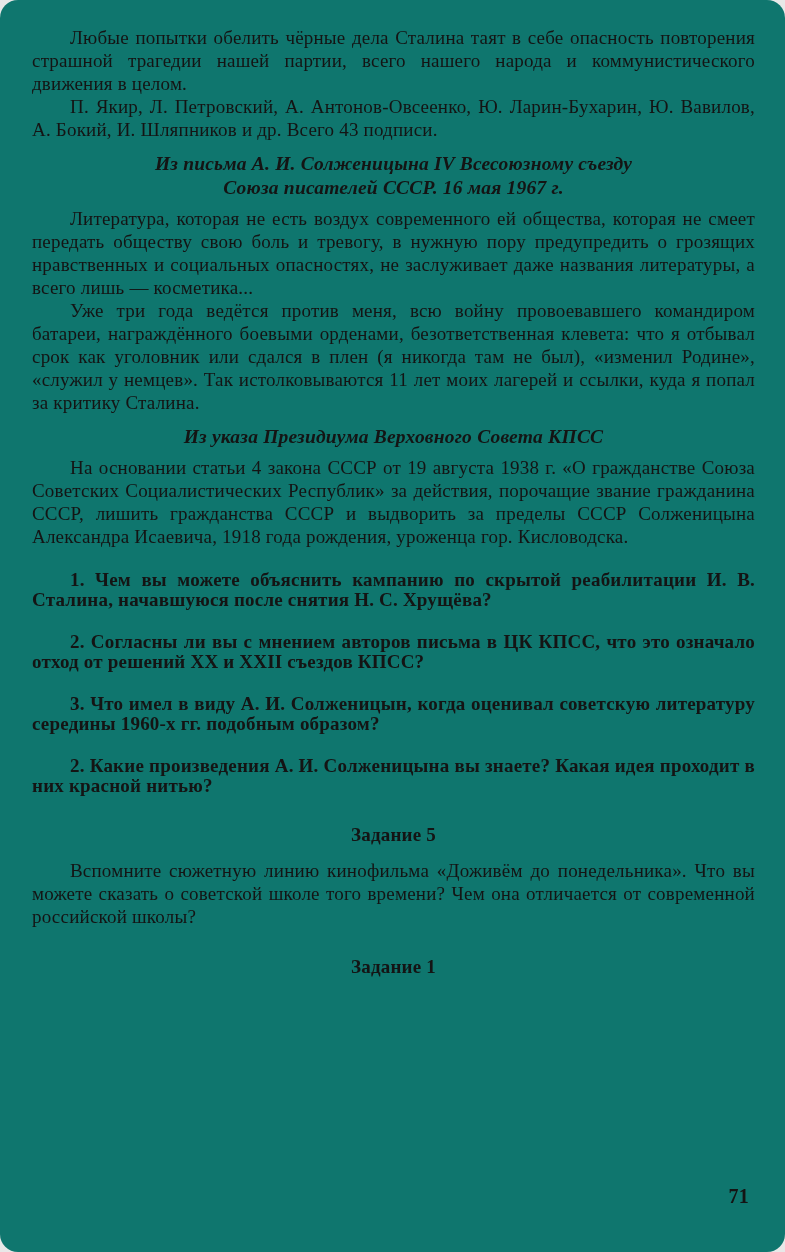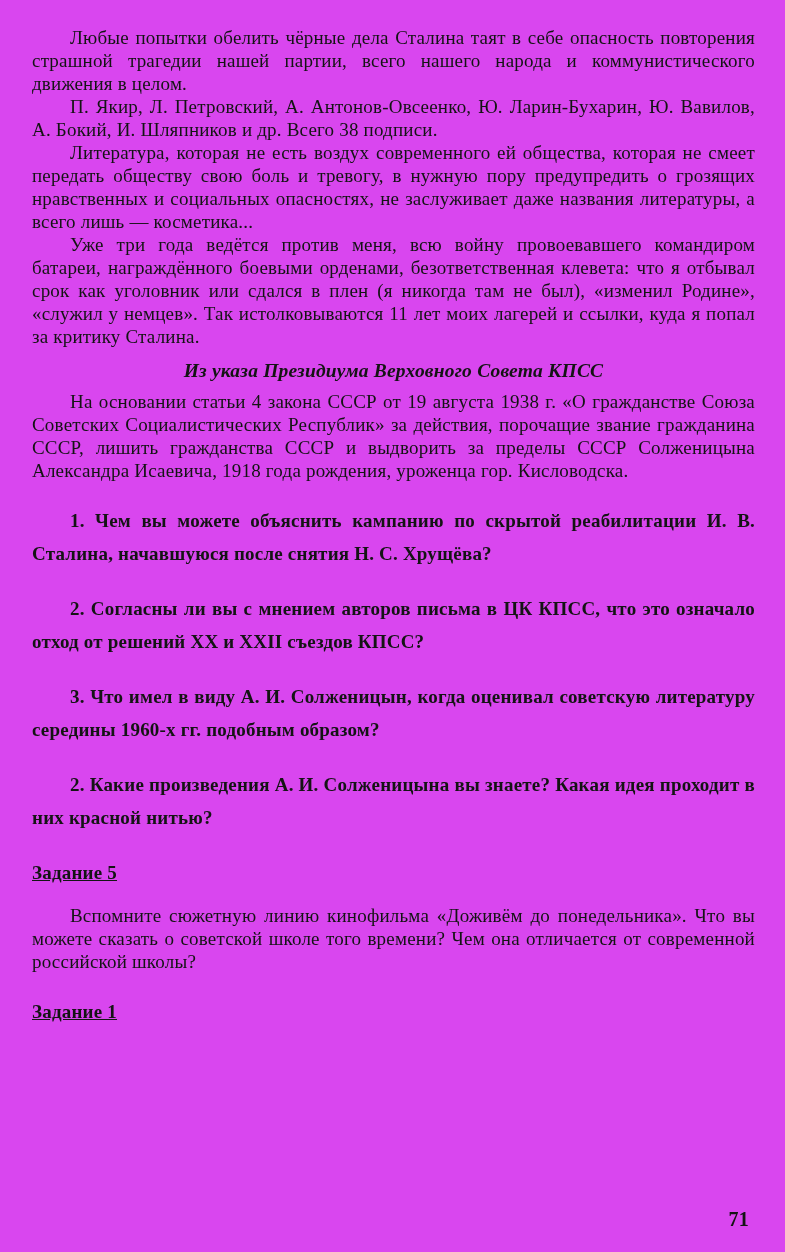--- a/index.html
+++ b/index.html
@@ -5,29 +5,30 @@
   html, body {
     margin: 0;
     padding: 0;
     background: #e8e8e8;
   }
   .page {
     position: relative;
     width: 785px;
     height: 1252px;
     margin: 0 auto;
-    background: #d946ef;
+    background: #0f766e;
     box-sizing: border-box;
     padding: 26px 30px 0 32px;
     font-family: "Liberation Serif", "DejaVu Serif", serif;
     font-size: 19px;
     line-height: 23px;
     color: #141414;
     letter-spacing: 0.2px;
     overflow: hidden;
+    border-radius: 18px;
   }
   p {
     margin: 0;
     text-align: justify;
   }
   .indent {
     text-indent: 38px;
   }
   .section-heading {
     margin: 11px 0 7px;
@@ -37,51 +38,54 @@
     font-size: 19.5px;
     line-height: 24px;
   }
   .heading-line {
     display: block;
   }
   .question {
     font-weight: bold;
     text-indent: 38px;
     margin-top: 22px;
-    line-height: 33px;
+    line-height: 20px;
   }
   .questions-block {
     margin-top: 14px;
   }
   .task-title {
     font-weight: bold;
     margin-top: 27px;
-    text-align: left;
-    text-decoration: underline;
+    text-align: center;
   }
   .task-text {
-    margin-top: 20px;
+    margin-top: 13px;
     text-indent: 38px;
   }
   .page-number {
     position: absolute;
     right: 36px;
-    bottom: 21px;
+    bottom: 44px;
     font-weight: bold;
     font-size: 20px;
   }
 </style>
 </head>
 <body>
 
 <div class="page">
 
   <p class="indent">Любые попытки обелить чёрные дела Сталина таят в себе опасность повторения страшной трагедии нашей партии, всего нашего народа и коммунистического движения в целом.</p>
-  <p class="indent">П. Якир, Л. Петровский, А. Антонов-Овсеенко, Ю. Ларин-Бухарин, Ю. Вавилов, А. Бокий, И. Шляпников и др. Всего 38 подписи.</p>
+  <p class="indent">П. Якир, Л. Петровский, А. Антонов-Овсеенко, Ю. Ларин-Бухарин, Ю. Вавилов, А. Бокий, И. Шляпников и др. Всего 43 подписи.</p>
 
+  <h2 class="section-heading">
+    <span class="heading-line">Из письма А. И. Солженицына IV Всесоюзному съезду</span>
+    <span class="heading-line">Союза писателей СССР. 16 мая 1967 г.</span>
+  </h2>
   <p class="indent">Литература, которая не есть воздух современного ей общества, которая не смеет передать обществу свою боль и тревогу, в нужную пору предупредить о грозящих нравственных и социальных опасностях, не заслуживает даже названия литературы, а всего лишь — косметика...</p>
   <p class="indent">Уже три года ведётся против меня, всю войну провоевавшего командиром батареи, награждённого боевыми орденами, безответственная клевета: что я отбывал срок как уголовник или сдался в плен (я никогда там не был), «изменил Родине», «служил у немцев». Так истолковываются 11 лет моих лагерей и ссылки, куда я попал за критику Сталина.</p>
 
   <h2 class="section-heading">
     <span class="heading-line">Из указа Президиума Верховного Совета КПСС</span>
   </h2>
   <p class="indent">На основании статьи 4 закона СССР от 19 августа 1938 г. «О гражданстве Союза Советских Социалистических Республик» за действия, порочащие звание гражданина СССР, лишить гражданства СССР и выдворить за пределы СССР Солженицына Александра Исаевича, 1918 года рождения, уроженца гор. Кисловодска.</p>
 
   <div class="questions-block">
     <p class="question">1. Чем вы можете объяснить кампанию по скрытой реабилитации И. В. Сталина, начавшуюся после снятия Н. С. Хрущёва?</p>

